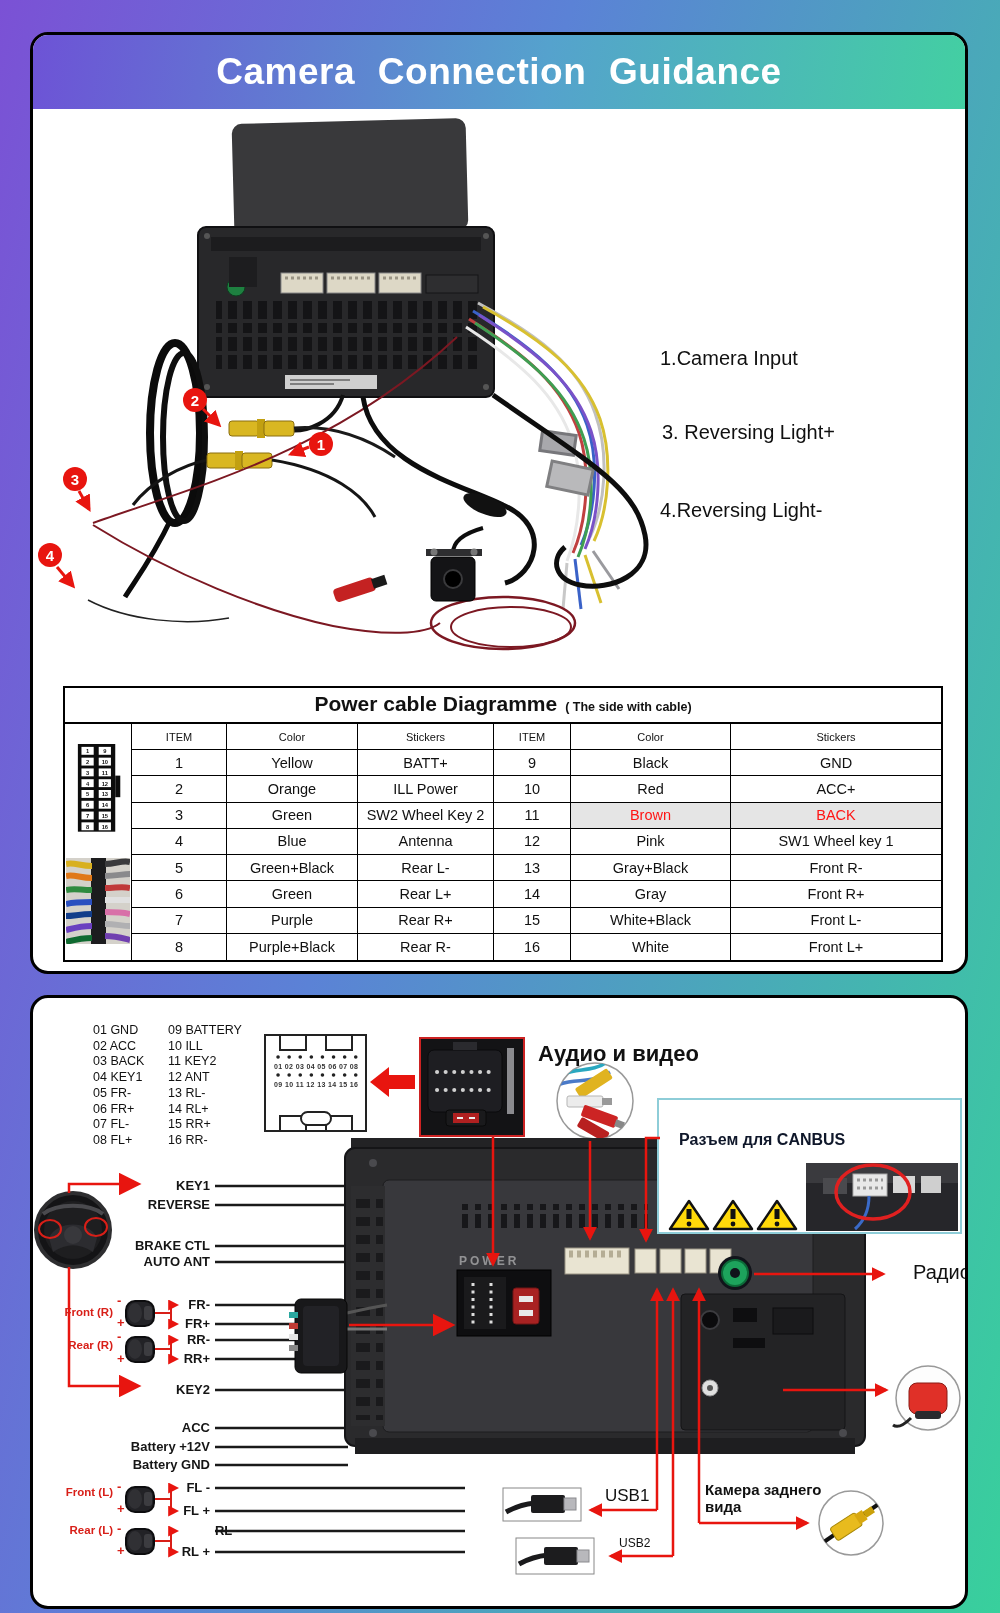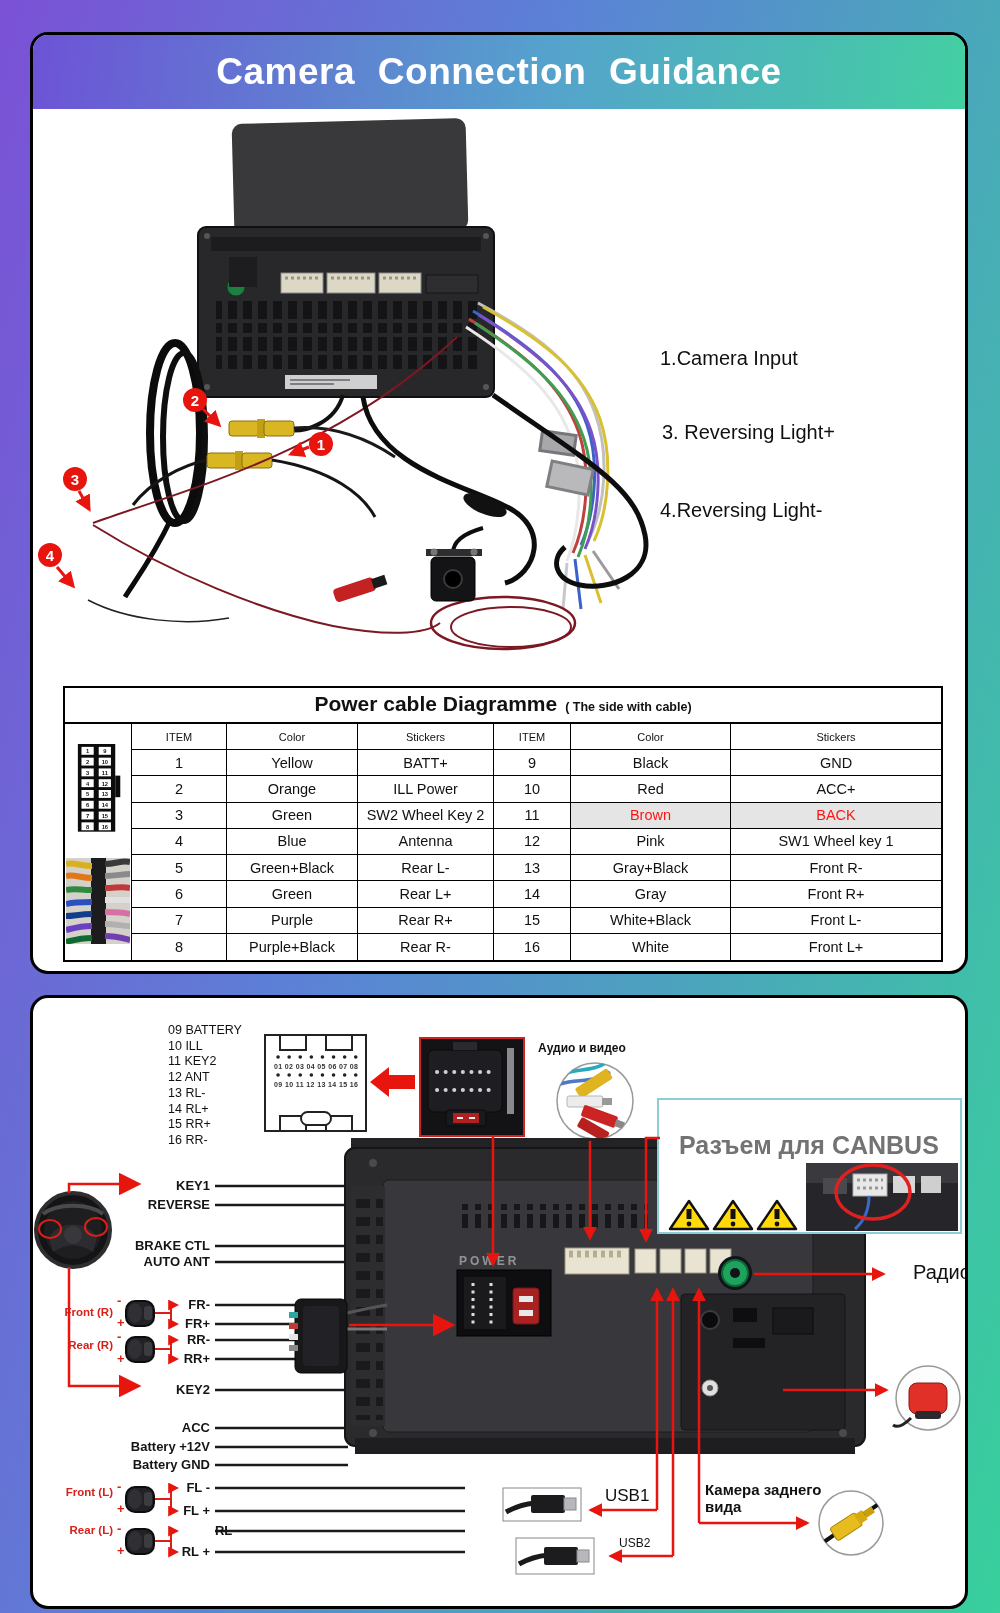--- a/index.html
+++ b/index.html
@@ -562,33 +562,43 @@
         <path d="M138,351 V361 H144" marker-end="url(#ar)"></path>
       <path d="M122,501 H138"></path>
         <path d="M138,501 V490 H144" marker-end="url(#ar)"></path>
         <path d="M138,501 V513 H144" marker-end="url(#ar)"></path>
       <path d="M122,543 H138"></path>
         <path d="M138,543 V533 H144" marker-end="url(#ar)"></path>
         <path d="M138,543 V554 H144" marker-end="url(#ar)"></path>
     </g>
   </svg>
 
+  <div class="pin-col" style="left:60px;top:25px;">
+    <div>01  GND</div>
+    <div>02  ACC</div>
+    <div>03  BACK</div>
+    <div>04  KEY1</div>
+    <div>05  FR-</div>
+    <div>06  FR+</div>
+    <div>07  FL-</div>
+    <div>08  FL+</div>
+  </div>
   <div class="pin-col" style="left:135px;top:25px;">
     <div>09  BATTERY</div>
     <div>10  ILL</div>
     <div>11  KEY2</div>
     <div>12  ANT</div>
     <div>13  RL-</div>
     <div>14  RL+</div>
     <div>15  RR+</div>
     <div>16  RR-</div>
   </div>
 
-  <div class="blab ruB" style="left:505px;top:43px;font-size:12px;">Аудио и видео</div>
-  <div class="blab ruB" style="left:646px;top:133px;font-size:25px;color:#737373;">Разъем для CANBUS</div>
+  <div class="blab ruB" style="left:505px;top:43px;font-size:22px;">Аудио и видео</div>
+  <div class="blab ruB" style="left:646px;top:133px;font-size:16px;color:#0f172a;">Разъем для CANBUS</div>
   <div class="blab" style="left:880px;top:263px;font-size:20px;">Радио</div>
   <div class="blab ruB" style="left:672px;top:483px;font-size:15px;line-height:17px;">
     <div>Камера заднего</div>
     <div>вида</div>
   </div>
   <div class="blab" style="left:572px;top:488px;font-size:17px;">USB1</div>
   <div class="blab" style="left:586px;top:538px;font-size:12px;">USB2</div>
 
   <div class="wl" style="top:180px;">KEY1</div>
   <div class="wl" style="top:199px;">REVERSE</div>

